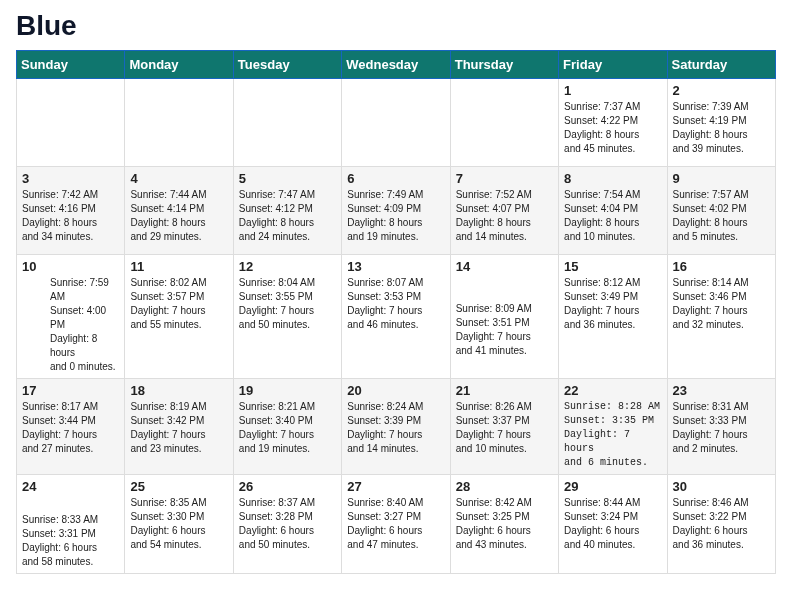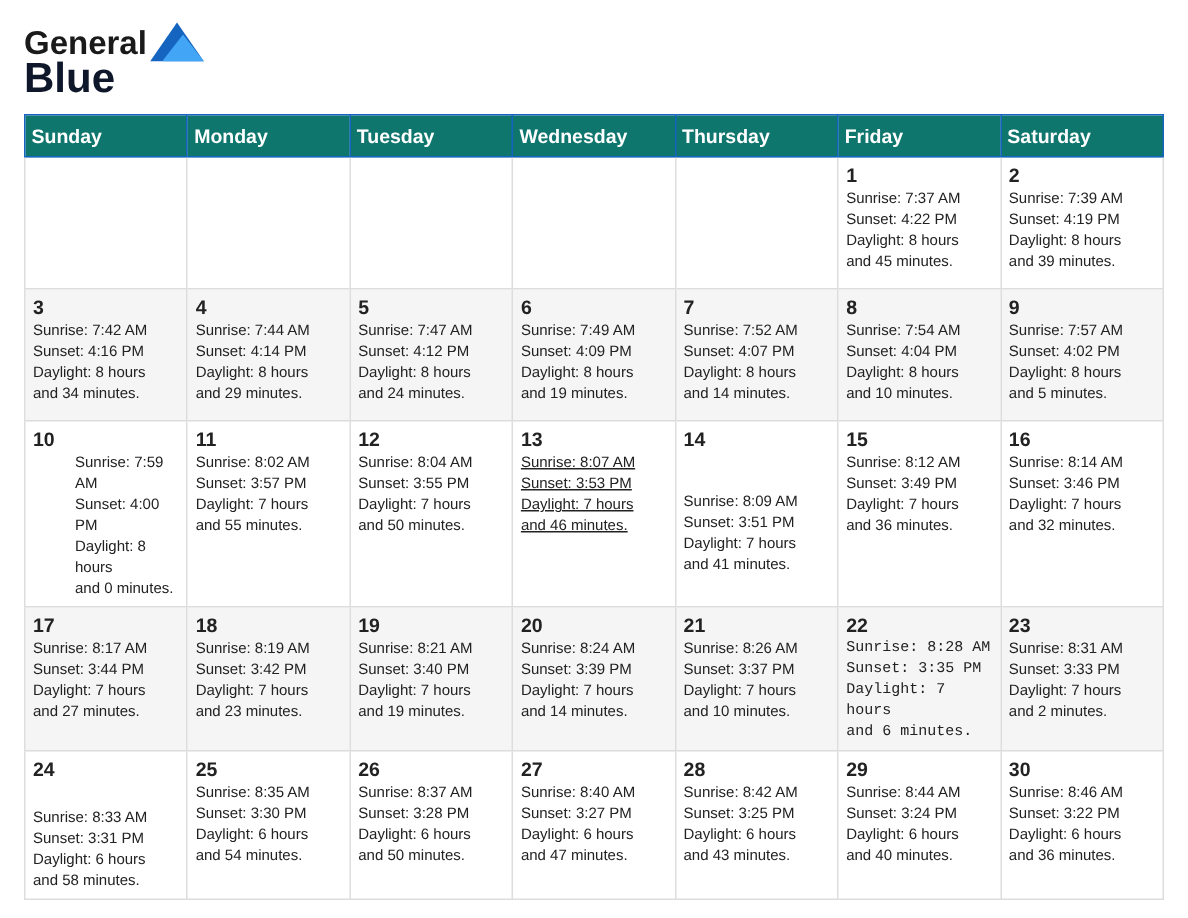--- a/index.html
+++ b/index.html
@@ -68,27 +68,20 @@
       line-height: 1.4;
       color: #222;
     }
     .empty { background: #fff !important; }
   </style>
 </head>
 <body>
 
 <div class="header">
   <div class="logo">
-    <div style="display:flex;align-items:center;">
-      <span style="font-size:22px;font-weight:bold;color:#1a1a1a;">General</span>
-      <svg width="36" height="28" viewBox="0 0 36 28" style="margin-left:2px;margin-top:-4px;">
-        <polygon points="0,28 18,2 36,28" fill="#1565c0"></polygon>
-        <polygon points="8,28 22,10 36,28" fill="#42a5f5"></polygon>
-      </svg>
-    </div>
     <span style="font-size:28px;font-weight:bold;color:#0f172a;margin-top:-6px;margin-left:0;">Blue</span>
   </div>
   <div class="title-block">
     <div class="month-title"></div>
     <div class="location"></div>
   </div>
 </div>
 
 <table>
   <thead>
@@ -192,21 +185,21 @@
         </td>
         <td>
           <span class="day-num">12</span>
           <div class="day-info" style="white-space: pre-line;">Sunrise: 8:04 AM
 Sunset: 3:55 PM
 Daylight: 7 hours
 and 50 minutes.</div>
         </td>
         <td>
           <span class="day-num">13</span>
-          <div class="day-info" style="white-space: pre-line; text-decoration: underline;">Sunrise: 8:07 AM
+          <div class="day-info" style="white-space: pre-line;">Sunrise: 8:07 AM
 Sunset: 3:53 PM
 Daylight: 7 hours
 and 46 minutes.</div>
         </td>
         <td>
           <span class="day-num">14</span>
           <div class="day-info" style="white-space: pre-line; margin-top: 28px;">Sunrise: 8:09 AM
 Sunset: 3:51 PM
 Daylight: 7 hours
 and 41 minutes.</div>

